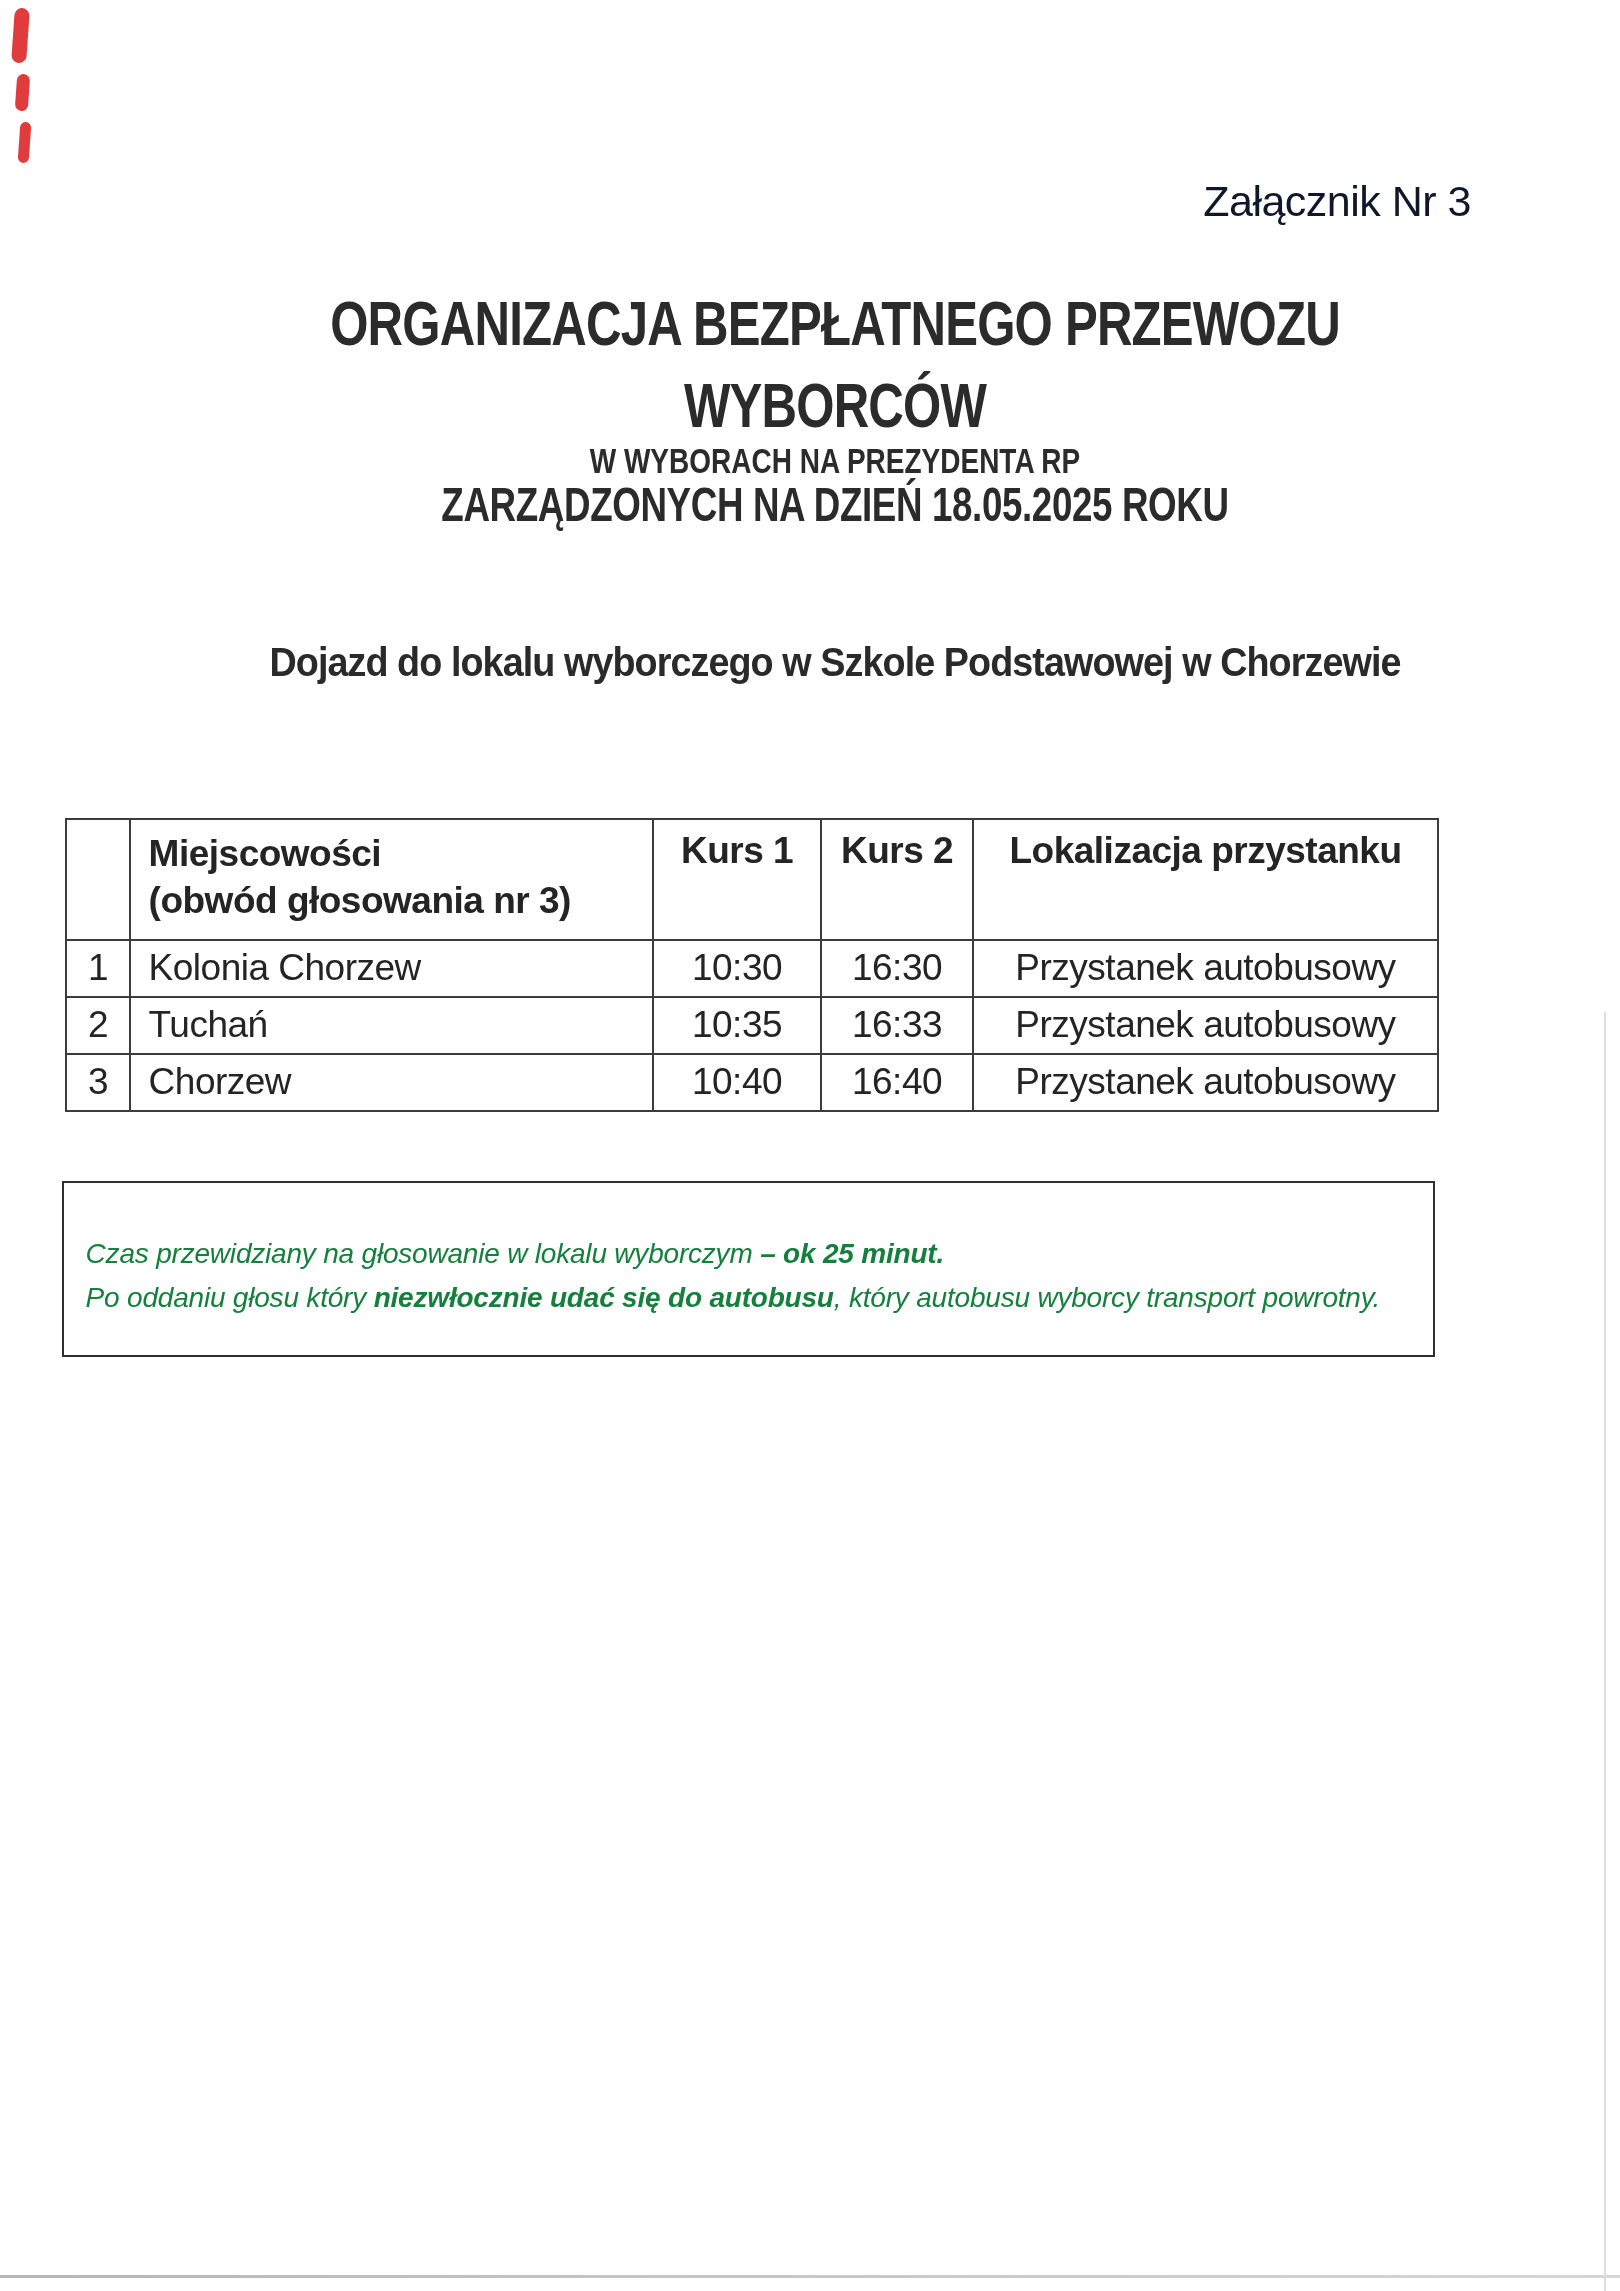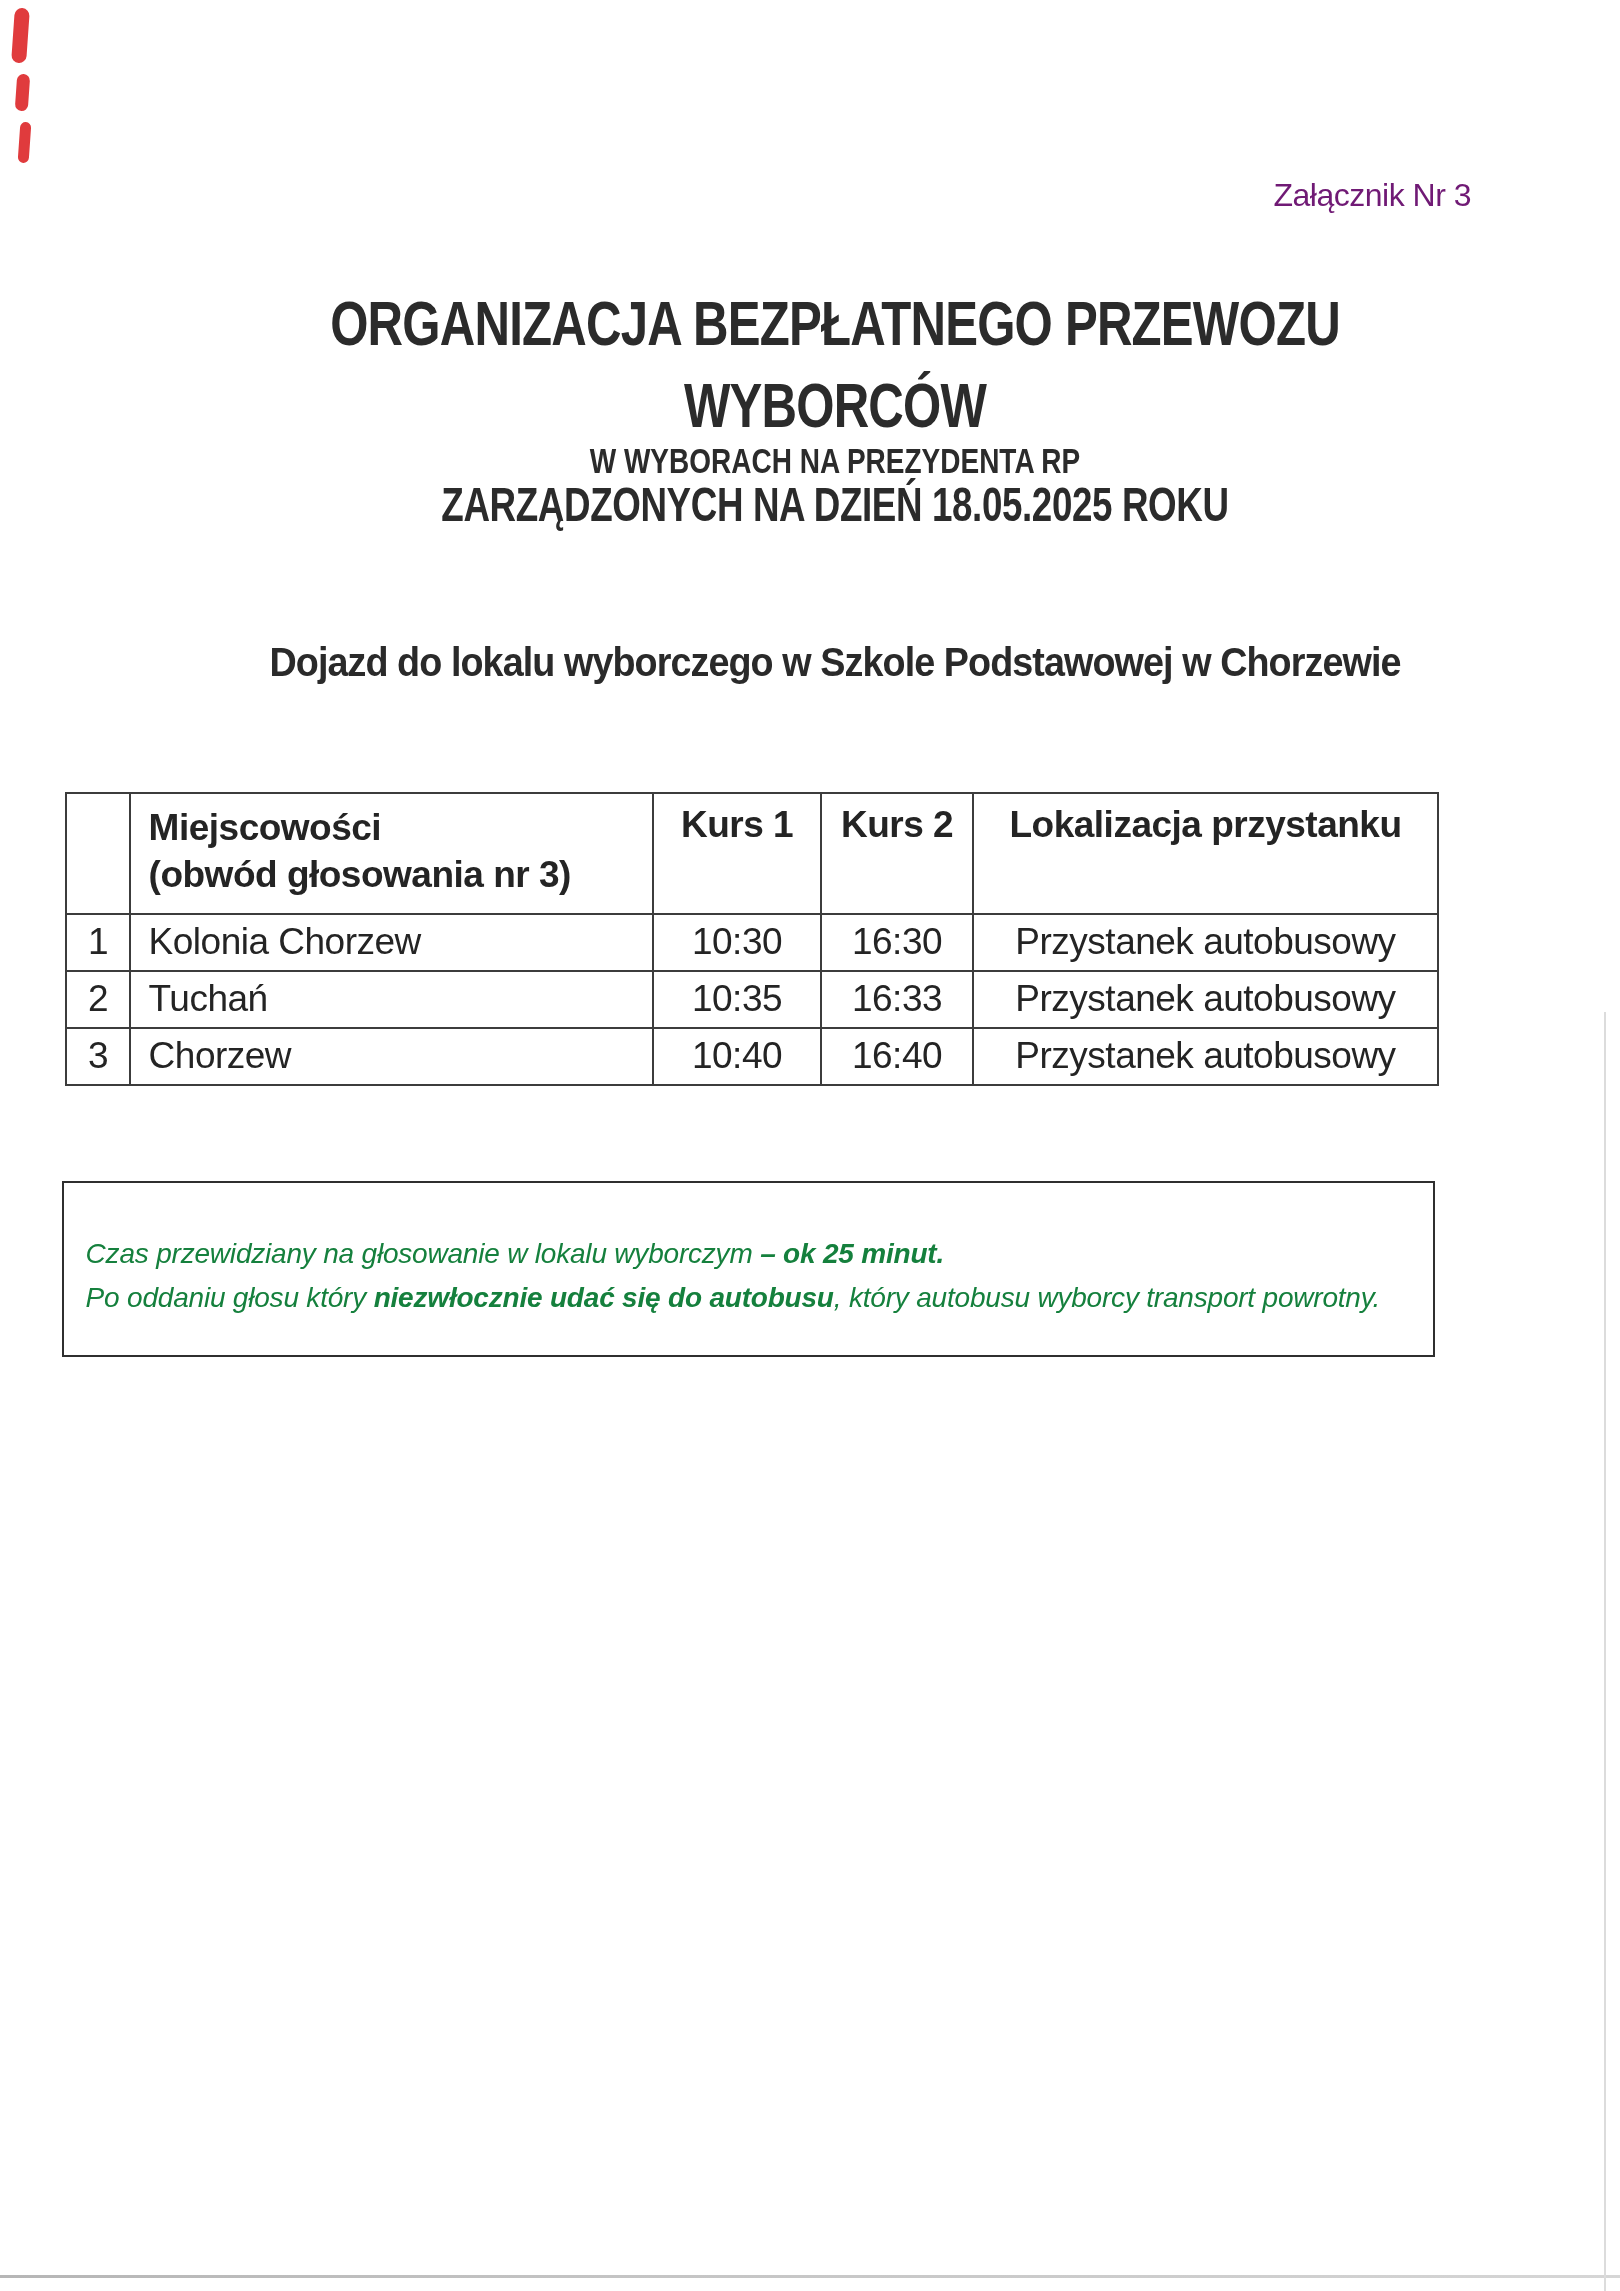--- a/index.html
+++ b/index.html
@@ -12,39 +12,39 @@
 
   
   .red-mark { position:absolute; background:#dd2a2d; border-radius:7.8px; transform:rotate(4deg); opacity:.92; }
   .red-mark.m1 { left:12.7px; top:7.8px;   width:14.7px; height:55px; }
   .red-mark.m2 { left:15.7px; top:74px;  width:12.7px; height:37px; }
   .red-mark.m3 { left:18.6px; top:122px; width:10.8px; height:41px; }
 
   
   .attachment {
     position:absolute; top:177px; right:149px;
-    font-size:32px; color:#701a75; letter-spacing:-0.5px;
+    font-size:43px; color:#0f172a; letter-spacing:-0.5px;
   }
 
   
   .hline {
     position:absolute; left:24.5px; width:1620px; text-align:center;
     font-weight:bold; color:#2b2b2b; line-height:1;
   }
   .t1   { top:292px; font-size:63px; transform:scaleX(.78); letter-spacing:-1px; }
   .t2   { top:374px; font-size:63px; transform:scaleX(.78); letter-spacing:-1px; }
   .sub1 { top:443px; font-size:35px; transform:scaleX(.80); }
   .sub2 { top:480px; font-size:49px; transform:scaleX(.75); letter-spacing:-0.5px; }
   .section-heading {
     top:642px; font-size:41px; transform:scaleX(.92); letter-spacing:-1px; color:#2a2a2a;
   }
 
   
   table.schedule {
-    position:absolute; left:65px; top:792px;
+    position:absolute; left:65px; top:818px;
     border-collapse:collapse; table-layout:fixed;
     font-size:37px; color:#242424; letter-spacing:-0.5px;
   }
   .schedule col.c-no    { width:64px; }
   .schedule col.c-place { width:523px; }
   .schedule col.c-k1    { width:168px; }
   .schedule col.c-k2    { width:152px; }
   .schedule col.c-loc   { width:465px; }
   .schedule th, .schedule td { border:2.9px solid #3c3c3c; overflow:hidden; }
   .schedule thead th {

